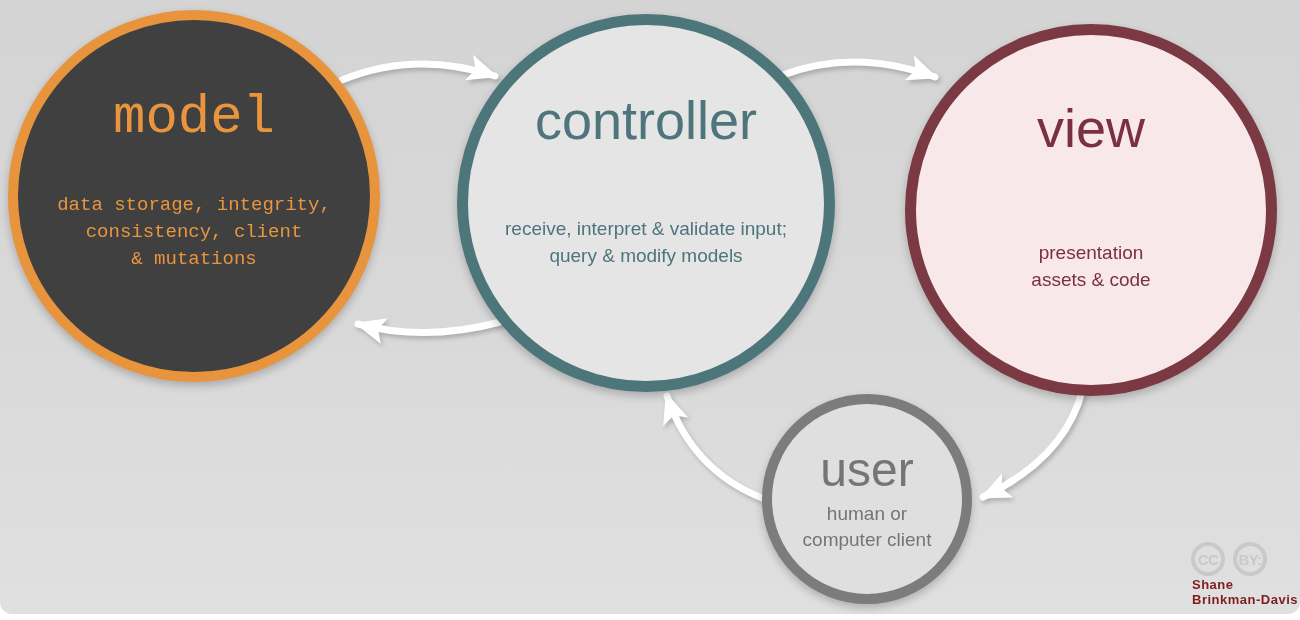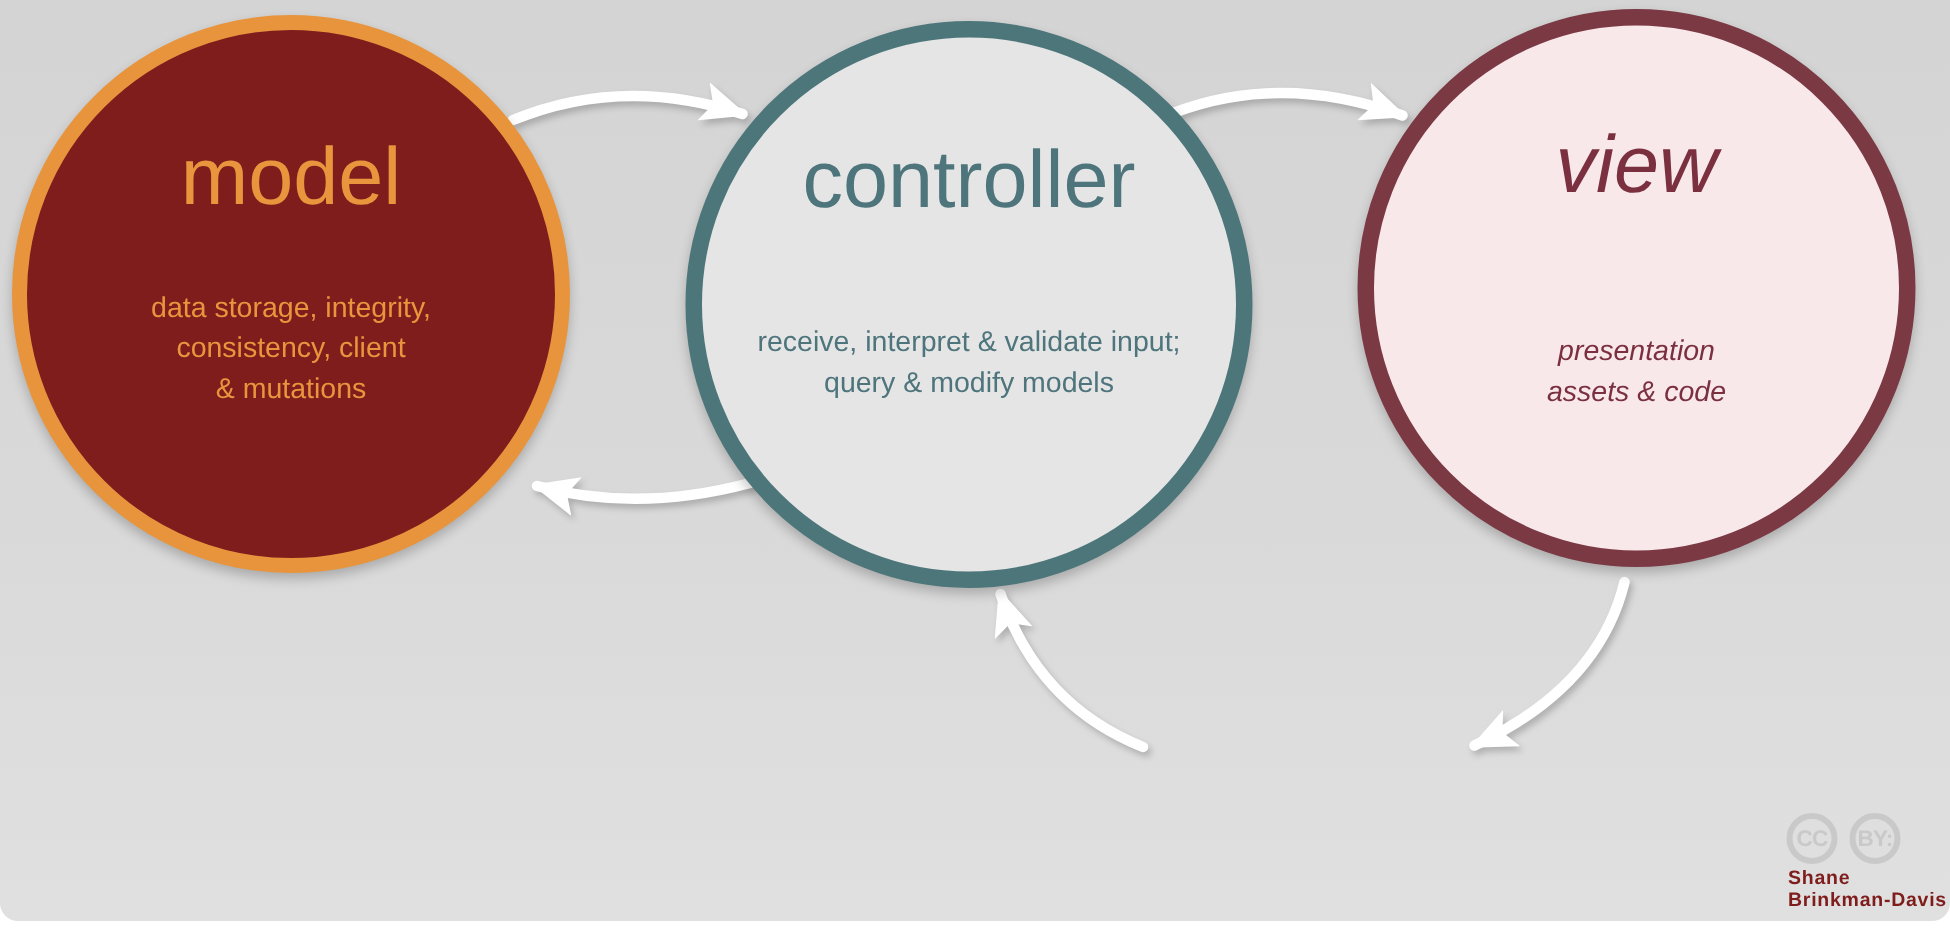--- a/index.html
+++ b/index.html
@@ -43,21 +43,21 @@
     text-align: center;
     font-weight: 400;
   }
   .node-desc {
     position: absolute;
     left: 0; right: 0;
     text-align: center;
   }
   .node-model      { left: 8px;   top: 10px;  width: 352px; height: 352px; border-width: 10px; }
   .node-controller { left: 457px; top: 14px;  width: 356px; height: 356px; border-width: 11px; }
-  .node-view       { left: 905px; top: 6px;  width: 350px; height: 350px; border-width: 11px; font-style: italic; }
+  .node-view       { left: 905px; top: 24px;  width: 350px; height: 350px; border-width: 11px; }
   .node-user       { left: 762px; top: 394px; width: 190px; height: 190px; border-width: 10px; }
 
   .node-model .node-title,
   .node-controller .node-title,
   .node-view .node-title { font-size: 54px; line-height: 54px; }
   .node-user .node-title  { font-size: 48px; line-height: 48px; }
 
   .node-model .node-title      { top: 71px; }
   .node-controller .node-title { top: 68px; }
   .node-view .node-title       { top: 66px; }
@@ -121,21 +121,21 @@
         <path d="M0,0 L4.4,1.9 L0,3.8 L0.95,1.9 Z" fill="#ffffff"></path>
       </marker>
     </defs>
     <path d="M 342 80 Q 415 50 495 76" fill="none" stroke="#ffffff" stroke-width="7" stroke-linecap="round" marker-end="url(#ah)"></path>
     <path d="M 783 75 Q 855 48 935 77" fill="none" stroke="#ffffff" stroke-width="7" stroke-linecap="round" marker-end="url(#ah)"></path>
     <path d="M 500 322 Q 425 342 358 324" fill="none" stroke="#ffffff" stroke-width="7" stroke-linecap="round" marker-end="url(#ah)"></path>
     <path d="M 762 498 Q 692 470 667 396" fill="none" stroke="#ffffff" stroke-width="7" stroke-linecap="round" marker-end="url(#ah)"></path>
     <path d="M 1083 388 Q 1066 458 983 497" fill="none" stroke="#ffffff" stroke-width="7" stroke-linecap="round" marker-end="url(#ah)"></path>
   </svg>
 
-  <div class="node node-model" style="border-color: rgb(232, 148, 61); background: #7f1d1d; color: rgb(232, 149, 62);">
+  <div class="node node-model" style="border-color: rgb(232, 148, 61); background: #404040; color: rgb(232, 149, 62); font-family: Liberation Mono, monospace;">
     <div class="node-title">model</div>
     <div class="node-desc">
       <div>data storage, integrity,</div>
       <div>consistency, client</div>
       <div>&amp; mutations</div>
     </div>
   </div>
 
   <div class="node node-controller" style="border-color: rgb(77, 118, 122); background: #e5e5e5; color: rgb(78, 116, 124);">
     <div class="node-title">controller</div>
@@ -146,20 +146,27 @@
   </div>
 
   <div class="node node-view" style="border-color: rgb(123, 57, 68); background: rgb(249, 232, 234); color: rgb(123, 48, 64);">
     <div class="node-title">view</div>
     <div class="node-desc">
       <div>presentation</div>
       <div>assets &amp; code</div>
     </div>
   </div>
 
+  <div class="node node-user" style="border-color: rgb(124, 124, 124); background: rgb(223, 223, 223); color: rgb(117, 117, 117);">
+    <div class="node-title">user</div>
+    <div class="node-desc">
+      <div>human or</div>
+      <div>computer client</div>
+    </div>
+  </div>
 
   <div class="watermark cc-badges">
     <div class="cc-badge">CC</div>
     <div class="cc-badge">BY:</div>
   </div>
   <div class="watermark cc-author">
     <div>Shane</div>
     <div>Brinkman-Davis</div>
   </div>
 </div>

